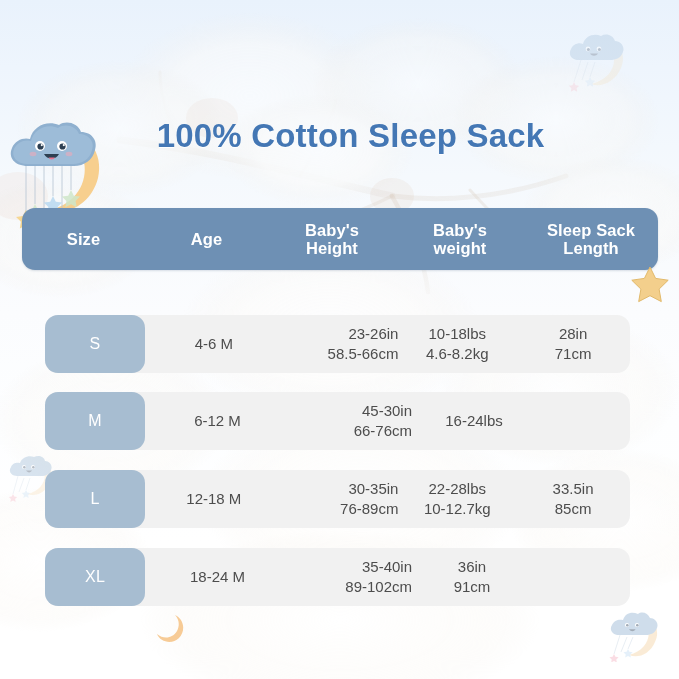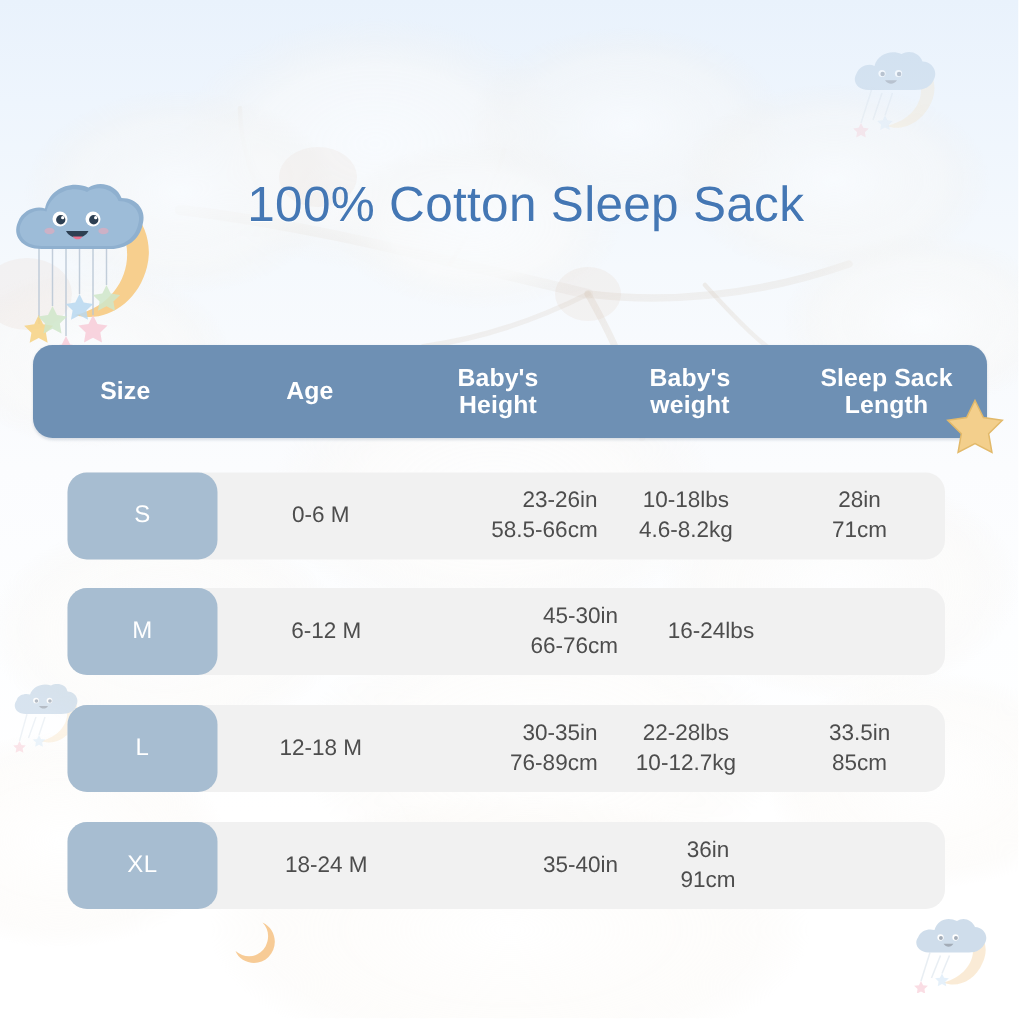--- a/index.html
+++ b/index.html
@@ -48,32 +48,32 @@
 
   
   .title {
     position: absolute;
     left: 0; top: 117px;
     width: 679px;
     text-align: center;
     padding-left: 22px;
     box-sizing: border-box;
     font-size: 33px;
-    font-weight: 400;
+    font-weight: 700;
     letter-spacing: .2px;
     color: #4477b4;
     text-shadow: 0 1px 0 rgba(255,255,255,.85);
   }
 
   
   .table { position: absolute; left: 0; top: 0; width: 679px; }
 
   .thead {
     position: absolute;
-    left: 22px; top: 230px;
+    left: 22px; top: 208px;
     width: 636px; height: 62px;
     background: #6e90b4;
     border-radius: 13px;
     display: flex;
     align-items: center;
     box-shadow: 0 1px 2px rgba(60,90,120,.18);
   }
   .th {
     color: #ffffff;
     font-size: 16.5px;
@@ -328,21 +328,21 @@
         <span>Length</span>
       </div>
     </div>
 
     <svg id="header-star" viewBox="0 0 40 38" xmlns="http://www.w3.org/2000/svg">
       <path d="M20 2 l5.6 11.4 12.6 1.8 -9.1 8.9 2.2 12.5 -11.3 -5.9 -11.3 5.9 2.2 -12.5 -9.1 -8.9 12.6 -1.8 Z" fill="#f3cf8c" stroke="#e2b96a" stroke-width="1"></path>
     </svg>
 
     <div class="row" id="row-0">
       <div class="badge">S</div>
-      <div class="cell r-age">0-6 M</div>
+      <div class="cell r-age">4-6 M</div>
       <div class="cell r-height">
         <span>23-26in</span>
         <span class="l2">58.5-66cm</span>
       </div>
       <div class="cell r-weight">
         <span>10-18lbs</span>
         <span class="l2">4.6-8.2kg</span>
       </div>
       <div class="cell r-length">
         <span>28in</span>
@@ -377,20 +377,21 @@
         <span>33.5in</span>
         <span class="l2">85cm</span>
       </div>
     </div>
 
     <div class="row" id="row-3">
       <div class="badge">XL</div>
       <div class="cell r-age">18-24 M</div>
       <div class="cell r-height">
         <span>35-40in</span>
+        <span class="l2">89-102cm</span>
       </div>
       <div class="cell r-length">
         <span>36in</span>
         <span class="l2">91cm</span>
       </div>
     </div>
 
   </div>
 </div>
 

